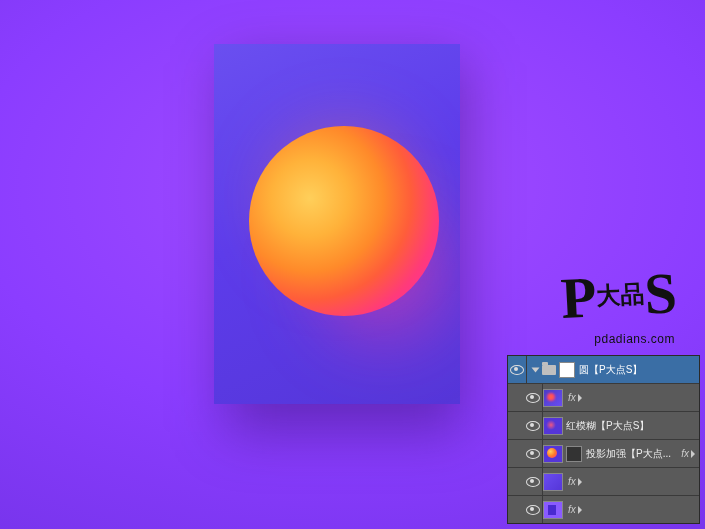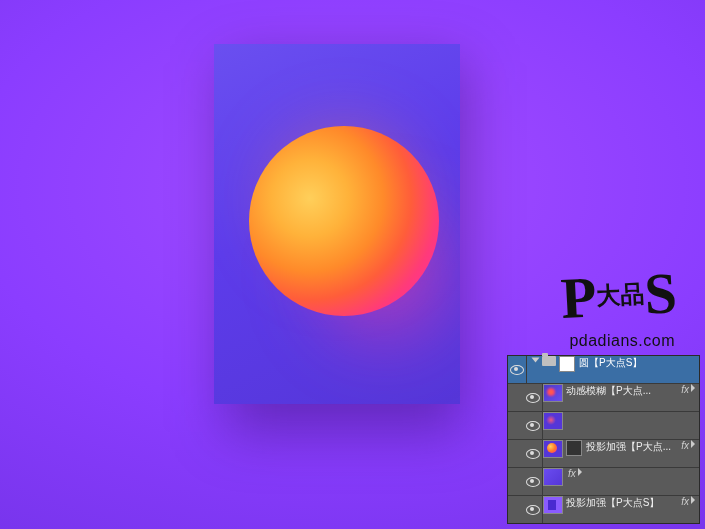--- a/index.html
+++ b/index.html
@@ -5,24 +5,24 @@
   html,body{margin:0;padding:0;width:705px;height:529px;overflow:hidden;font-family:"Microsoft YaHei",sans-serif;font-size:11px}
   .bg{position:absolute;inset:0;background:radial-gradient(ellipse 120% 100% at 50% 35%,#a24cff 0%,#8b3dff 45%,#6b2fe0 100%)}
   .poster-shadow{position:absolute;left:225px;top:62px;width:240px;height:370px;background:rgba(20,0,60,.35);filter:blur(28px);border-radius:8px}
   .poster{position:absolute;left:214px;top:44px;width:246px;height:360px;background:linear-gradient(155deg,#6a4ff0 0%,#5d3ceb 45%,#5536d8 100%);overflow:hidden}
   .glow{position:absolute;border-radius:50%;filter:blur(28px)}
   .g1{left:30px;top:55px;width:200px;height:200px;background:radial-gradient(circle,rgba(255,140,60,.55),rgba(255,140,60,0) 70%)}
   .g2{left:70px;top:130px;width:200px;height:200px;background:radial-gradient(circle,rgba(255,60,150,.55),rgba(255,60,150,0) 70%)}
   .circle{position:absolute;left:35px;top:82px;width:190px;height:190px;border-radius:50%;background:radial-gradient(circle at 32% 38%,#ffcf5a 0%,#ffb23a 22%,#ff8a2a 42%,#ff5d3a 58%,#ff3a7a 74%,#ff2ea0 88%,#ff2bc0 100%)}
   .watermark{position:absolute;right:28px;top:270px;font-family:"Brush Script MT",cursive;font-size:58px;color:#111;font-weight:700;line-height:.9;transform:rotate(-3deg)}
   .watermark .dot{font-size:24px;vertical-align:12px}
-  .watermark-sub{position:absolute;right:30px;top:332px;font-size:16px;color:#111;letter-spacing:.5px}
+  .watermark-sub{position:absolute;right:30px;top:332px;font-size:12px;color:#111;letter-spacing:.5px}
   
   .panel{position:absolute;right:5px;top:355px;width:191px;background:#585858;border:1px solid #2a2a2a}
-  .row{display:flex;height:27px;border-bottom:1px solid #3a3a3a;background:#5a5a5a;color:#eee;position:relative}
+  .row{display:flex;align-items:center;height:27px;border-bottom:1px solid #3a3a3a;background:#5a5a5a;color:#eee;position:relative}
   .row.child{padding-left:16px}
   .row.sel{background:#3a6ea5;color:#fff}
   .tri{width:0;height:0;border-top:4px solid transparent;border-bottom:4px solid transparent;border-left:5px solid #ccc;margin:0 4px 0 6px}
   .tri.down{transform:rotate(90deg)}
   .folder{width:14px;height:10px;background:#bfbfbf;border-radius:1px;position:relative;margin-right:3px}
   .folder:before{content:"";position:absolute;top:-3px;left:0;width:6px;height:3px;background:#bfbfbf;border-radius:1px 1px 0 0}
   .mask{width:14px;height:14px;background:#fff;border:1px solid #888;margin-right:4px;position:relative}
   .mask.dark{background:#333}
   .vis{width:18px;display:flex;align-items:center;justify-content:center;border-right:1px solid #3a3a3a;height:100%}
   .eye{width:12px;height:8px;border:1px solid #ddd;border-radius:50%;position:relative}
@@ -66,30 +66,30 @@
     <div class="folder"></div>
     <div class="mask"></div>
     <div class="lbl">圆【P大点S】</div>
   </div>
 
   <div class="row child">
     <div class="vis">
         <div class="eye"></div>
       </div>
     <div class="thumb t-blur1"></div>
-    <div class="lbl">动感模糊【P大点...</div>
     <span class="fx">fx</span>
     <div class="caret"></div>
   </div>
 
   <div class="row child">
     <div class="vis">
         <div class="eye"></div>
       </div>
     <div class="thumb t-blur2"></div>
+    <div class="lbl">红模糊【P大点S】</div>
   </div>
 
   <div class="row child">
     <div class="vis">
         <div class="eye"></div>
       </div>
     <div class="thumb t-grad"></div>
     <div class="mask dark"></div>
     <div class="lbl">投影加强【P大点...</div>
     <span class="fx">fx</span>
@@ -103,17 +103,16 @@
     <div class="thumb t-rect"></div>
     <span class="fx">fx</span>
     <div class="caret"></div>
   </div>
 
   <div class="row child" style="border-bottom:none">
     <div class="vis">
         <div class="eye"></div>
       </div>
     <div class="thumb t-shadow"></div>
-    <div class="lbl">投影加强【P大点S】</div>
     <span class="fx">fx</span>
     <div class="caret"></div>
   </div>
 </div>
 
 </body></html>

